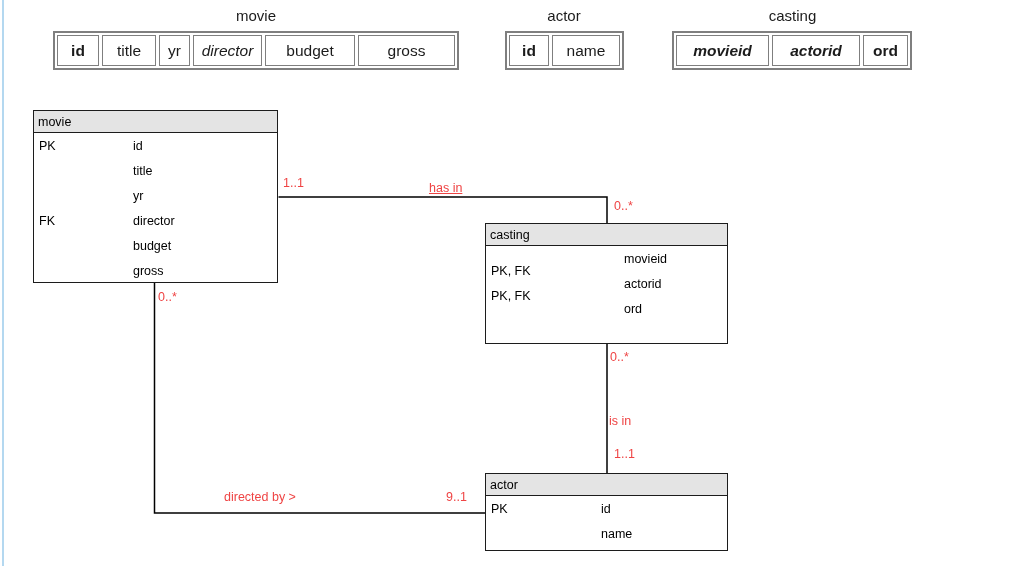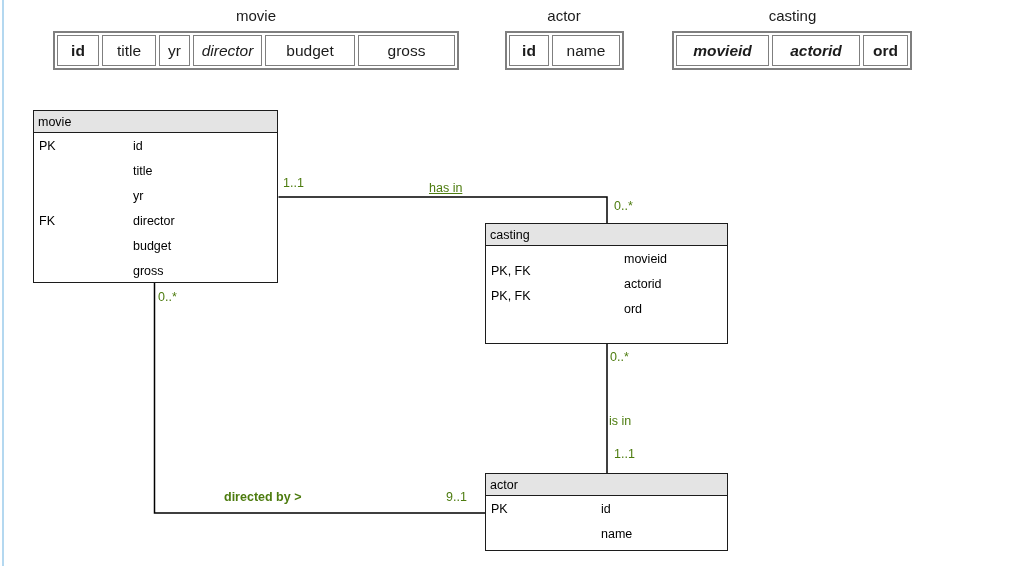--- a/index.html
+++ b/index.html
@@ -38,21 +38,21 @@
   }
   .entity-row{display:flex;align-items:center;height:25px;gap:20px;}
   .entity-row .key{padding-left:5px;box-sizing:content-box;flex:none;}
   .entity-movie .key{width:74px;}
   .entity-casting .key{width:113px;margin-top:24px;}
   .entity-actor .key{width:90px;}
 
   svg.lines{position:absolute;left:0;top:0;pointer-events:none;}
 
   .rel-label{
-    position:absolute;font-size:12.5px;color:#4d7c0f;white-space:nowrap;line-height:15px;
+    position:absolute;font-size:12.5px;color:#ef4444;white-space:nowrap;line-height:15px;
   }
 </style>
 </head>
 <body>
 
 <div class="stripe"></div>
 
 <div class="schema-title" style="left:53px;width:406px;">movie</div>
 <div class="schema-table" style="left:53px;">
   <div class="schema-cell b" style="width:42px;">id</div>
@@ -146,14 +146,14 @@
 
 <div class="rel-label" style="left:283px;top:176px;">1..1</div>
 <div class="rel-label" style="left:429px;top:181px;text-decoration:underline;">has in</div>
 <div class="rel-label" style="left:614px;top:199px;">0..*</div>
 
 <div class="rel-label" style="left:610px;top:350px;">0..*</div>
 <div class="rel-label" style="left:609px;top:397px;margin-top:17px;">is in</div>
 <div class="rel-label" style="left:614px;top:447px;">1..1</div>
 
 <div class="rel-label" style="left:158px;top:290px;">0..*</div>
-<div class="rel-label" style="left:224px;top:490px;font-weight:bold;">directed by &gt;</div>
+<div class="rel-label" style="left:224px;top:490px;">directed by &gt;</div>
 <div class="rel-label" style="left:446px;top:490px;">9..1</div>
 
 </body></html>

